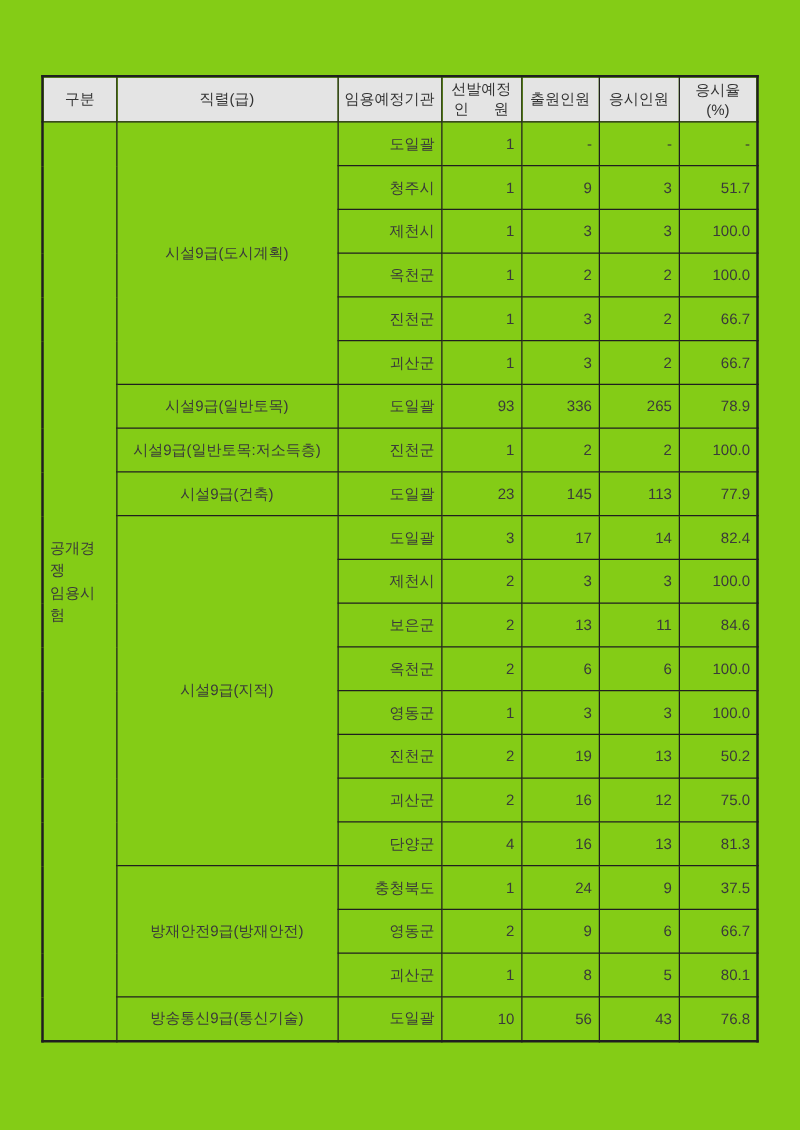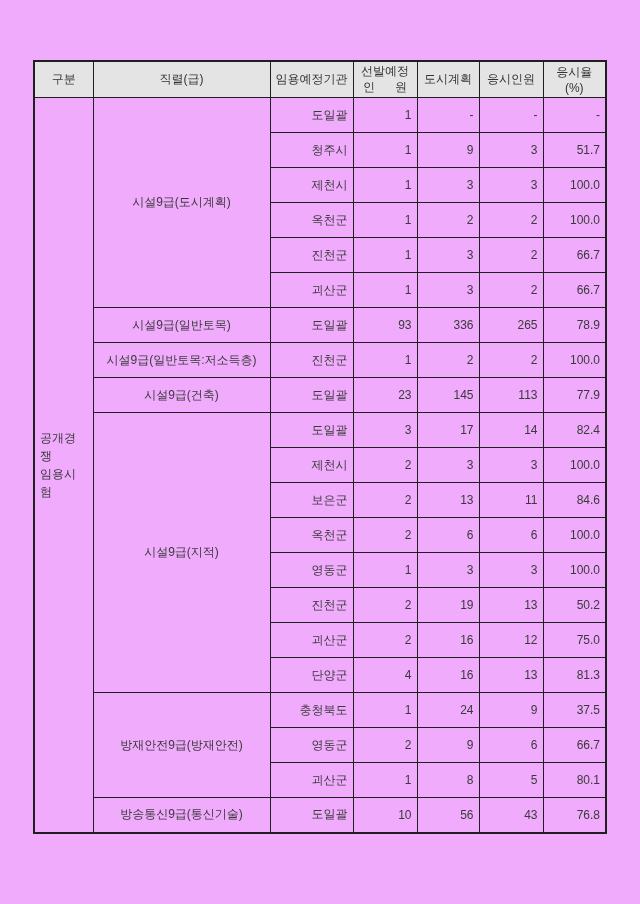--- a/index.html
+++ b/index.html
@@ -1,20 +1,20 @@
 <!DOCTYPE html>
 <html><head>
 <meta charset="utf-8">
 <style>
   html,body{margin:0;padding:0;}
   body{
     width:640px;height:904px;background:#ffffff;position:relative;
     font-family:"Liberation Sans", sans-serif;
   }
-  .page{position:absolute;left:0;top:0;width:640px;height:904px;background:#f0abfc;}
+  .page{position:absolute;left:0;top:0;width:640px;height:904px;background:#84cc16;}
   table.stat{
     position:absolute;left:33px;top:60px;width:572px;
     border-collapse:collapse;table-layout:fixed;
     font-size:12px;color:#3a3a3a;
     border:2px solid #1f1f1f;
   }
   table.stat th, table.stat td{
     border:1px solid #1f1f1f;
     padding:0 5px;
     overflow:hidden;
@@ -54,21 +54,21 @@
       <col style="width:64px">
       <col style="width:63px">
     </colgroup>
     <thead>
       <tr>
         <th>구분</th>
         <th>직렬(급)</th>
         <th>임용예정기관</th>
         <th class="prewrap">선발예정
 인      원</th>
-        <th>도시계획</th>
+        <th>출원인원</th>
         <th>응시인원</th>
         <th>응시율(%)</th>
       </tr>
     </thead>
     <tbody id="table-body">
         <tr>
           <td class="cat" rowspan="21">공개경쟁
 임용시험</td>
           <td class="series" rowspan="6">시설9급(도시계획)</td>
           <td class="agency">도일괄</td>

